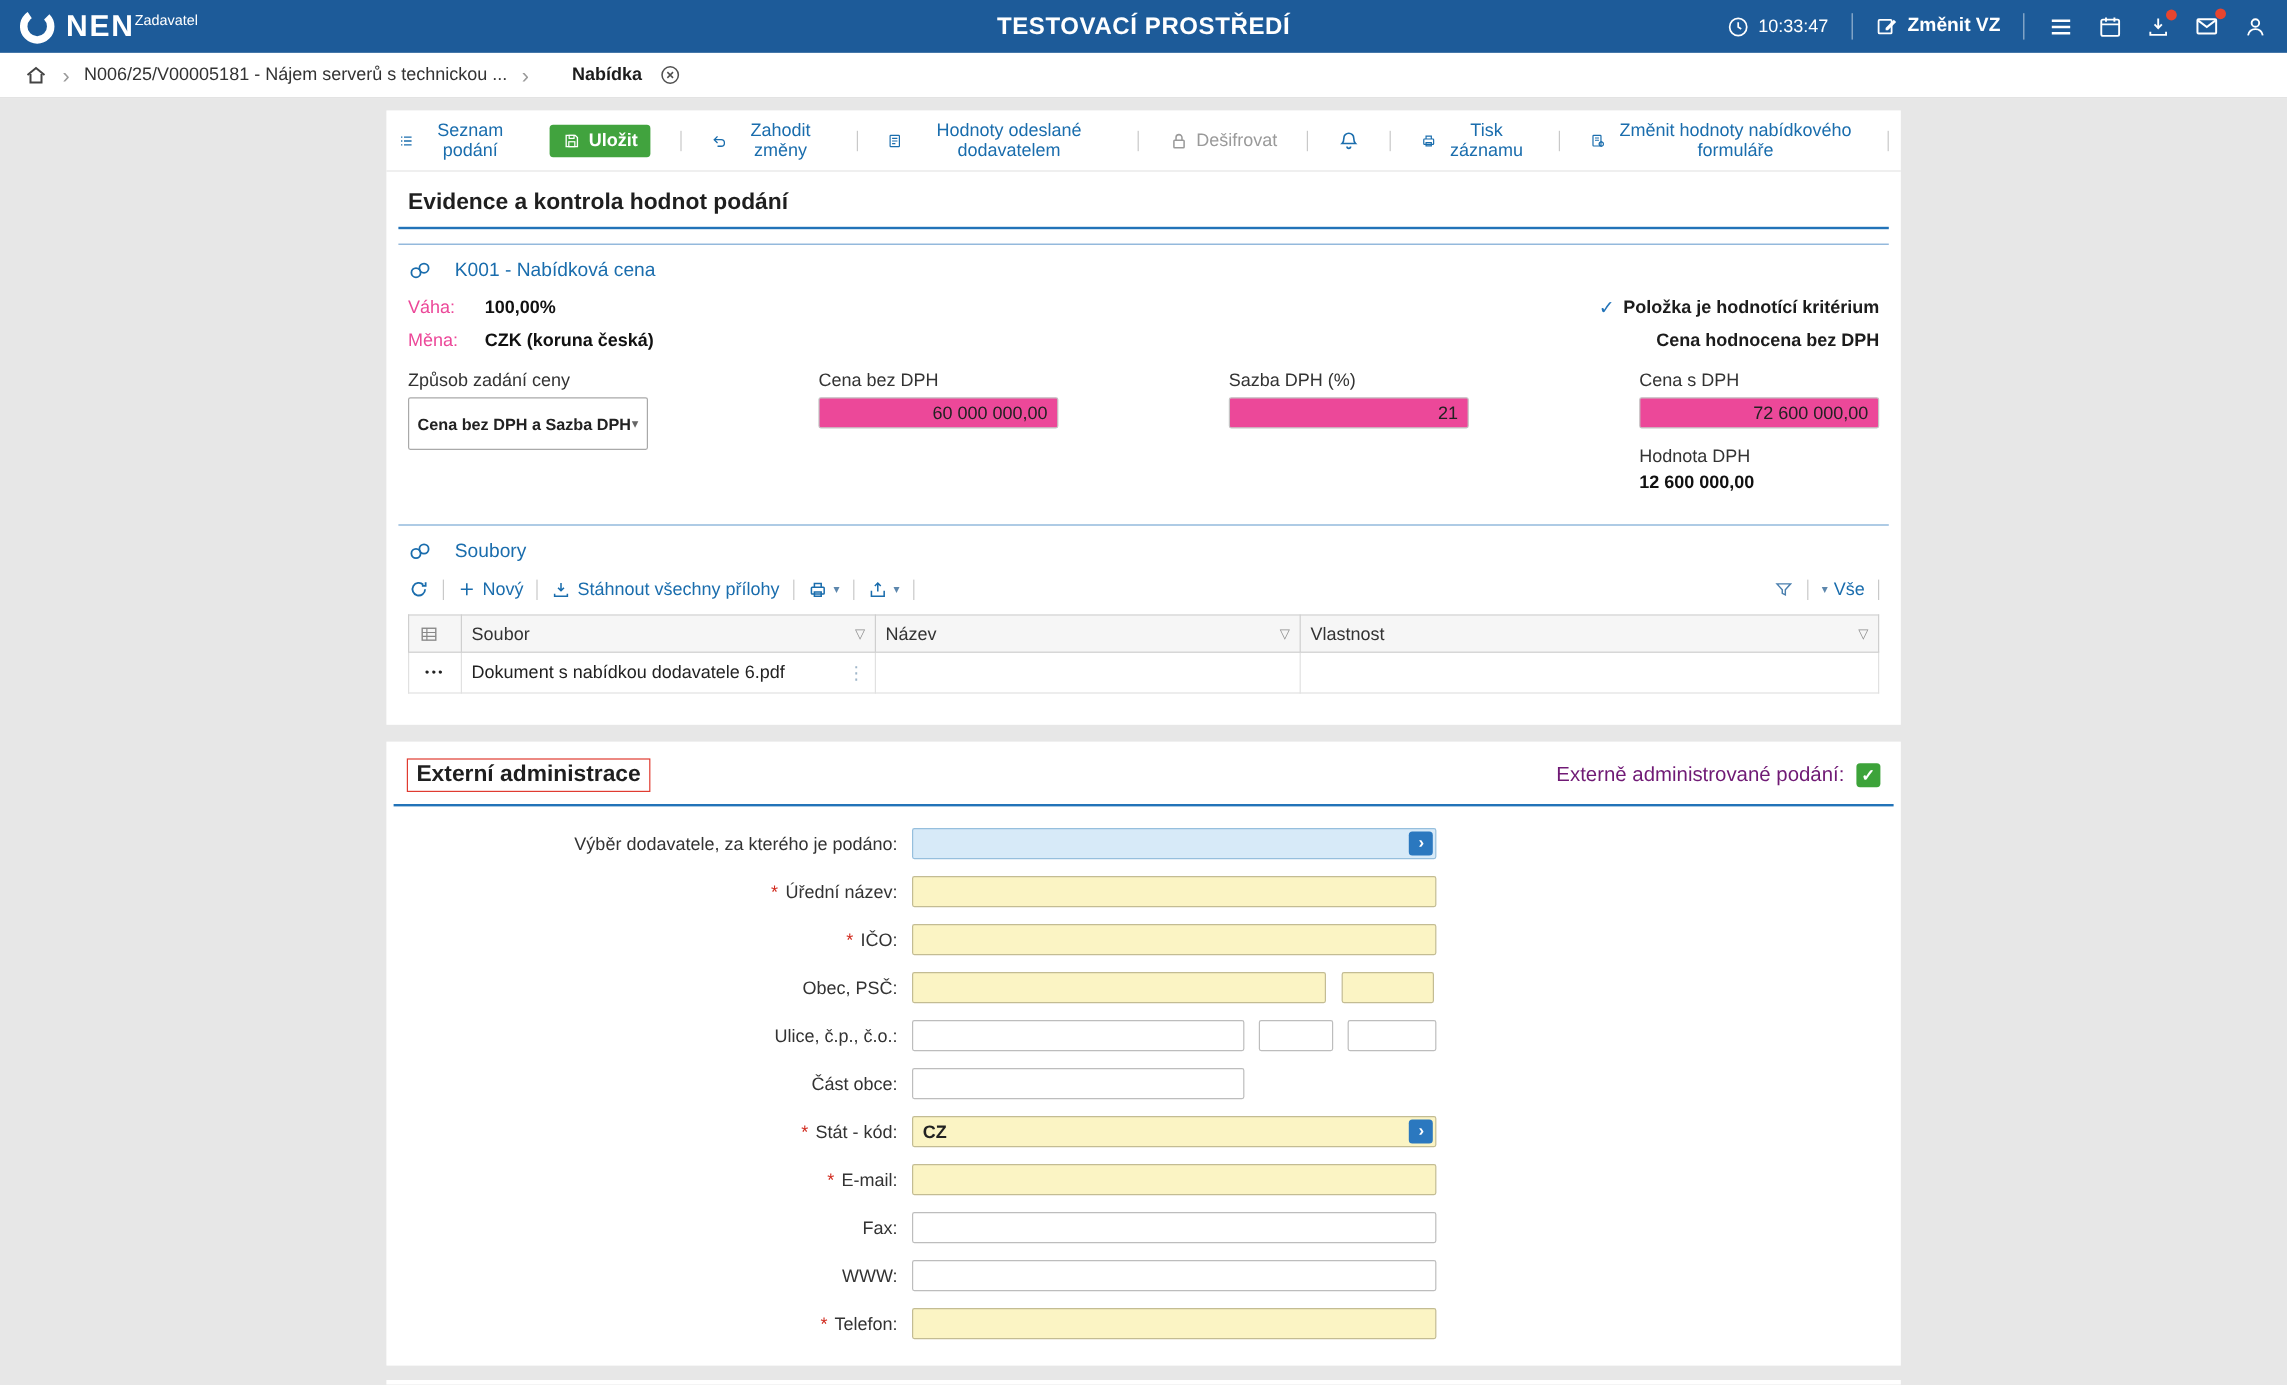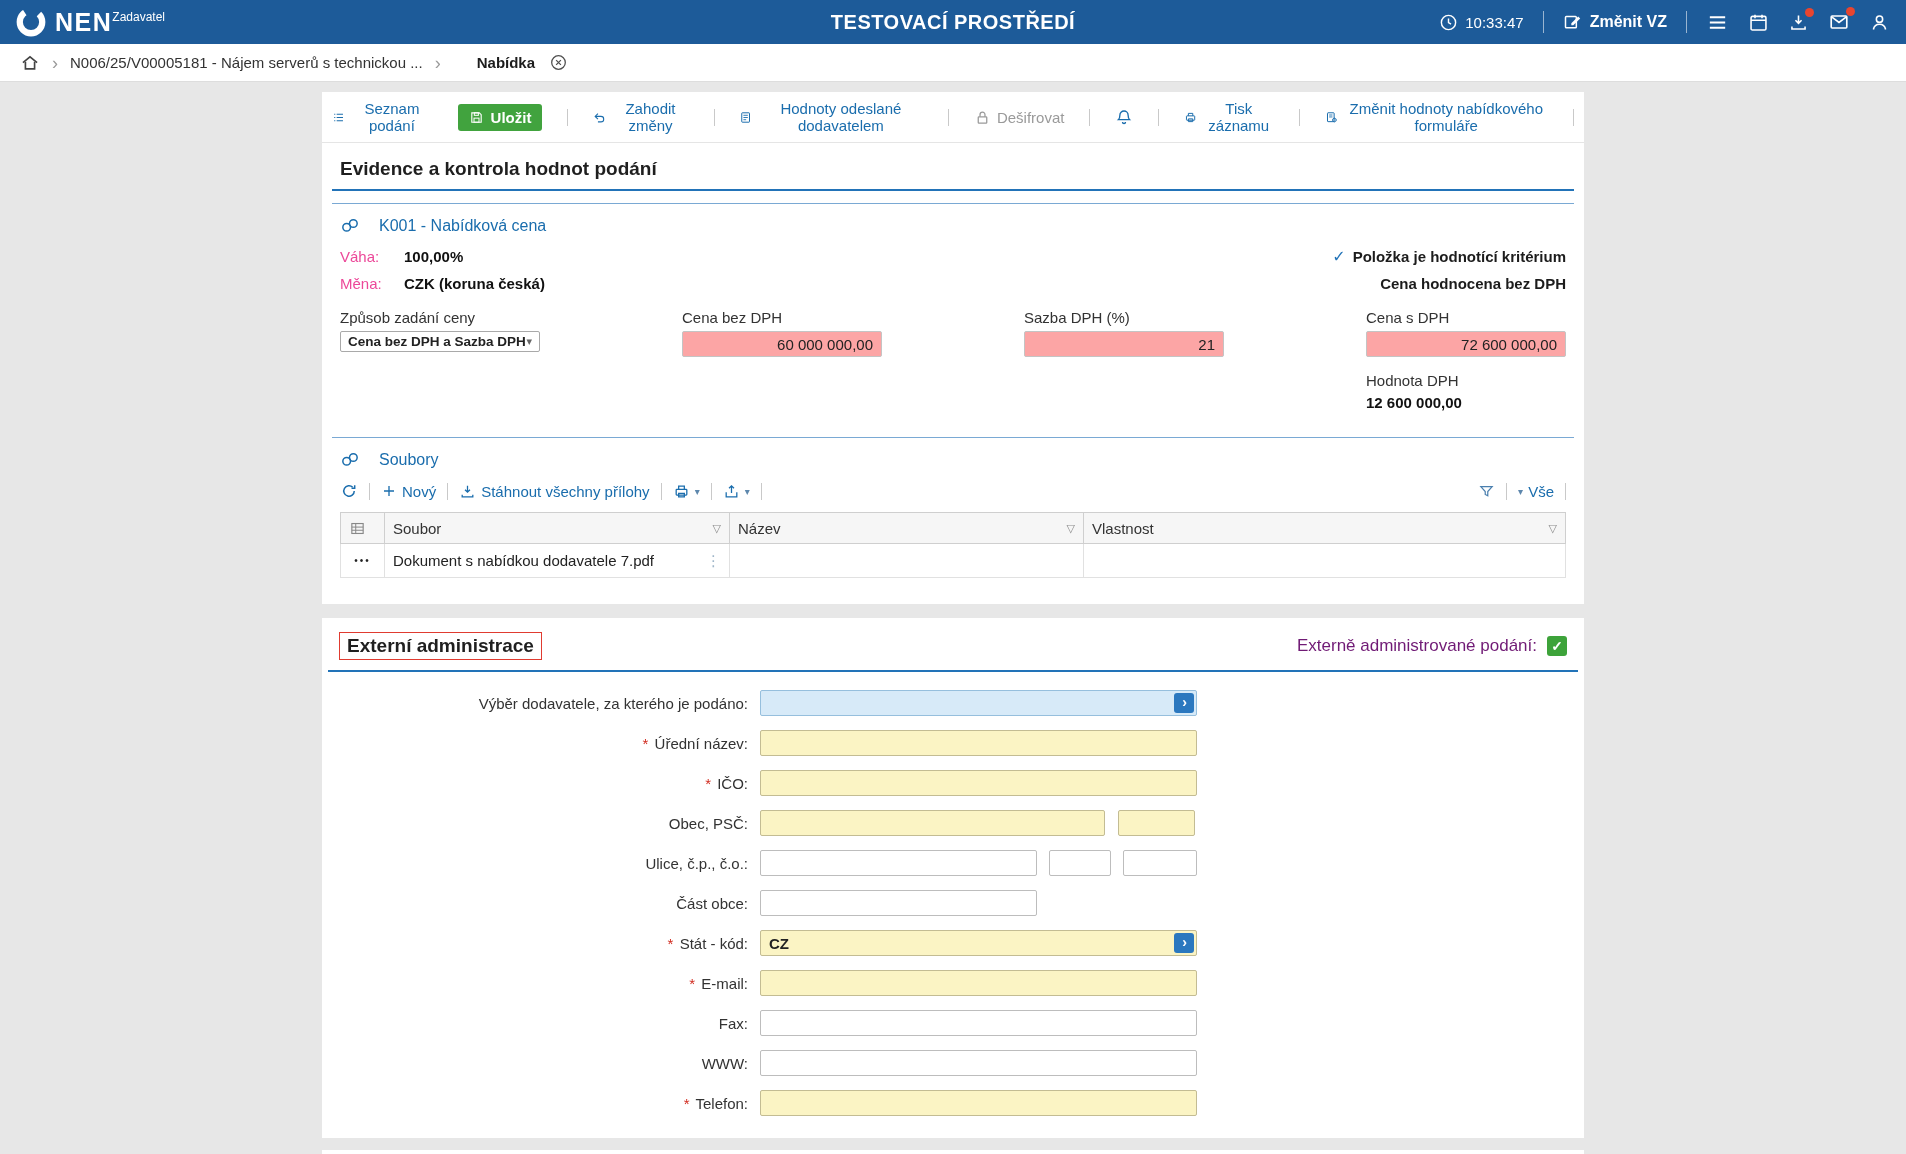--- a/index.html
+++ b/index.html
@@ -57,27 +57,27 @@
   .info-row { display:flex; align-items:center; padding:3px 8px; font-size:15px; height:27px; }
   .info-label { width:64px; color:#ec4899; }
   .info-value { font-weight:bold; color:#111; }
   .info-right { margin-left:auto; font-weight:bold; color:#1c1c1c; display:flex; align-items:center; gap:7px; }
   .chk-blue { color:#2273b8; font-weight:bold; font-size:16px; }
 
   .grid4 { display:flex; padding:12px 8px 0; }
   .col { width:342px; }
   .col:last-child { flex:1; }
   .f-label { font-size:15px; color:#333; margin-bottom:5px; }
-  .sel { width:200px; height:21px; border:1px solid #a9a9a9; border-radius:2px; background:#fff;
+  .sel { width:200px; height:44px; border:1px solid #a9a9a9; border-radius:2px; background:#fff;
          display:flex; align-items:center; justify-content:space-between; padding:0 7px; cursor:pointer; }
   .sel-text { font-size:13.5px; font-weight:bold; color:#222; white-space:nowrap; }
   .caret { color:#666; font-size:11px; }
   .inp { height:26px; border:1px solid #bdbdbd; border-radius:2px; background:#fff; padding:0 8px;
          font-size:15px; color:#222; font-family:inherit; }
-  .inp-ro { width:200px; background:#fca5a5; border-color:#c4c4c4; }
+  .inp-ro { width:200px; background:#ec4899; border-color:#c4c4c4; }
   .num { text-align:right; }
   .dph-block { margin-top:15px; }
   .dph-value { font-size:15px; font-weight:bold; color:#111; margin-top:4px; }
 
   
   .fbar { display:flex; align-items:center; gap:11px; padding:5px 8px 6px; color:#1a6dad; font-size:15px; }
   .fbar .cmd { gap:5px; }
   .fbar-right { margin-left:auto; display:flex; align-items:center; gap:11px; }
   .mini-caret { color:#5d87ad; font-size:10px; }
 
@@ -422,21 +422,21 @@
                   <span class="th-funnel">▽</span>
                 </span>
               </th>
             </tr>
           </thead>
           <tbody>
             <tr>
               <td class="row-menu">•••</td>
               <td>
                 <span class="cell-flex">
-                  <span>Dokument s nabídkou dodavatele 7.pdf</span>
+                  <span>Dokument s nabídkou dodavatele 6.pdf</span>
                   <span class="drag-dots">⋮</span>
                 </span>
               </td>
               <td></td>
               <td></td>
             </tr>
           </tbody>
         </table>
         <div class="pad-bottom"></div>
       </div>

